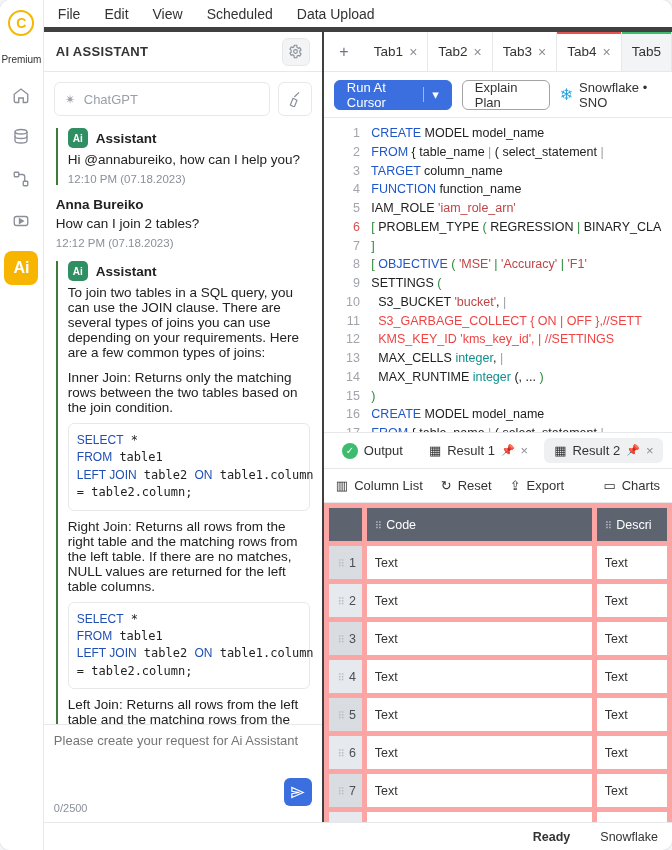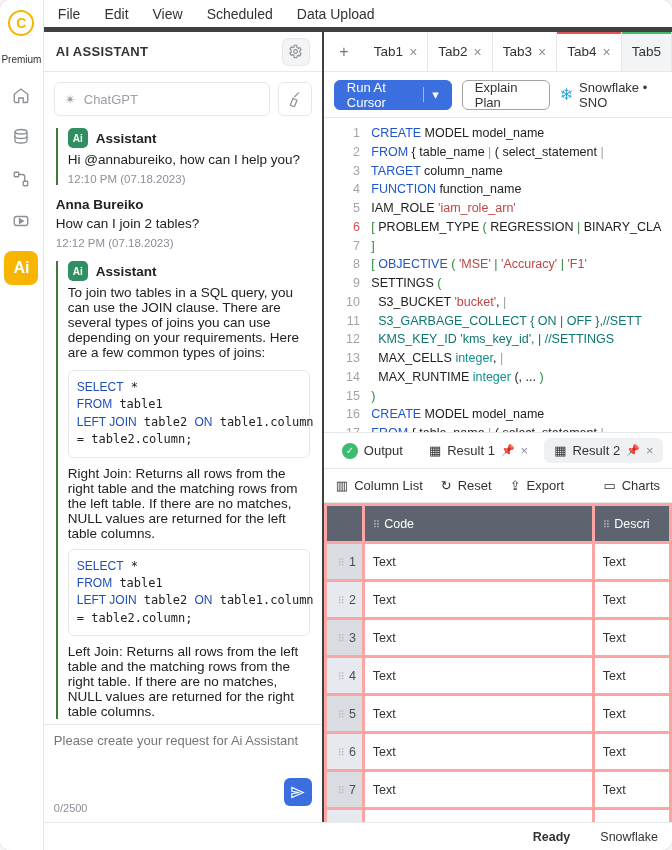--- a/index.html
+++ b/index.html
@@ -46,32 +46,32 @@
   .toolbar { height:46px; display:flex; align-items:center; gap:10px; padding:0 10px; border-bottom:1px solid #e6e8ea; }
   .btn { height:30px; border-radius:6px; border:1px solid #a3a3a3; display:flex; align-items:center; padding:0 12px; font-size:13px; cursor:pointer; background:#fff; color:#333; }
   .btn.primary { background:#3b6fe0; color:#fff; border-color:#3b6fe0; }
   .btn .chev { margin-left:10px; border-left:1px solid rgba(255,255,255,.5); padding-left:8px; }
   .conn { display:flex; align-items:center; gap:6px; font-size:13px; color:#333; margin-left:auto; }
   .conn .sf { color:#27a7e0; font-size:16px; }
   .editor { flex:1; display:flex; overflow:hidden; font-family:Menlo,Consolas,monospace; font-size:12.5px; line-height:1.5; }
   .gut { width:44px; text-align:right; color:#a0a4ab; padding:6px 8px 6px 0; white-space:pre; user-select:none; }
   .gut .err { color:#d95050; }
   .code-body { flex:1; padding:6px 0; white-space:pre; color:#222; overflow:hidden; }
-  .c-blue { color:#1f56c9; } .c-grey { color:#9aa0a8; } .c-teal { color:#108f8b; } .c-red { color:#c14545; } .c-green { color:#2c8a3c; } .c-lgrey { color:#0f766e; }
+  .c-blue { color:#1f56c9; } .c-grey { color:#9aa0a8; } .c-teal { color:#108f8b; } .c-red { color:#c14545; } .c-green { color:#2c8a3c; } .c-lgrey { color:#ef4444; }
 
   .bottom { border-top:1px solid #e6e8ea; display:flex; flex-direction:column; height: 390px; }
   .btabs { height:36px; display:flex; align-items:center; gap:6px; padding:0 8px; border-bottom:1px solid #e6e8ea; font-size:13px; }
   .btab { display:flex; align-items:center; gap:6px; padding:5px 10px; border-radius:6px; cursor:pointer; color:#333; }
   .btab.active { background:#eef0f2; }
   .btab .pin { font-size:11px; color:#8a8f98; }
   .btoolbar { height:34px; display:flex; align-items:center; gap:18px; padding:0 12px; font-size:13px; color:#333; border-bottom:1px solid #e6e8ea; }
   .btoolbar .it { display:flex; align-items:center; gap:6px; cursor:pointer; }
   .grid { flex:1; overflow:auto; }
   .grid table { border-collapse:collapse; width:100%; font-size:12.5px; }
-  .grid th, .grid td { border:3px solid #fca5a5; height:38px; }
+  .grid th, .grid td { border:5px solid #fca5a5; height:38px; }
   .grid thead th { background:#5d6470; color:#fff; font-weight:500; text-align:left; padding:0 8px; }
   .grid .rownum { width:38px; background:#d9dde2; text-align:right; padding-right:6px; color:#4a4f57; }
   .grid .rownum.alt { background:#e6e9ed; }
   .grid td.cell { padding:0 8px; color:#333; }
   .grid .corner { width:38px; background:#5d6470; }
   .grip { color:#b8bcc2; font-size:10px; padding-right:4px; }
   .status { height:28px; border-top:1px solid #e6e8ea; display:flex; align-items:center; justify-content:flex-end; gap:30px; padding:0 14px; font-size:12.5px; color:#333; }
   .ok { width:16px; height:16px; border-radius:50%; background:#3dbb6e; color:#fff; display:flex; align-items:center; justify-content:center; font-size:10px; }
   svg.i { width:18px; height:18px; stroke:#8a8f98; stroke-width:1.8; fill:none; }
 </style>
@@ -158,20 +158,21 @@
               </div>
             <div>How can I join 2 tables?</div>
             <div class="meta">12:12 PM (07.18.2023)</div>
           </div>
           <div class="bubble">
             <div class="hdr">
                 <div class="badge">Ai</div>
                 <span>Assistant</span>
               </div>
             <div style="margin-bottom:10px;">To join two tables in a SQL query, you can use the JOIN clause. There are several types of joins you can use depending on your requirements. Here are a few common types of joins:</div>
+            <div>Inner Join: Returns only the matching rows between the two tables based on the join condition.</div>
             <div class="code"><span class="kw">SELECT</span> *
 <span class="kw">FROM</span> table1
 <span class="kw">LEFT JOIN</span> table2 <span class="kw">ON</span> table1.column
 = table2.column;</div>
             <div>Right Join: Returns all rows from the right table and the matching rows from the left table. If there are no matches, NULL values are returned for the left table columns.</div>
             <div class="code"><span class="kw">SELECT</span> *
 <span class="kw">FROM</span> table1
 <span class="kw">LEFT JOIN</span> table2 <span class="kw">ON</span> table1.column
 = table2.column;</div>
             <div>Left Join: Returns all rows from the left table and the matching rows from the right table. If there are no matches, NULL values are returned for the right table columns.</div>

